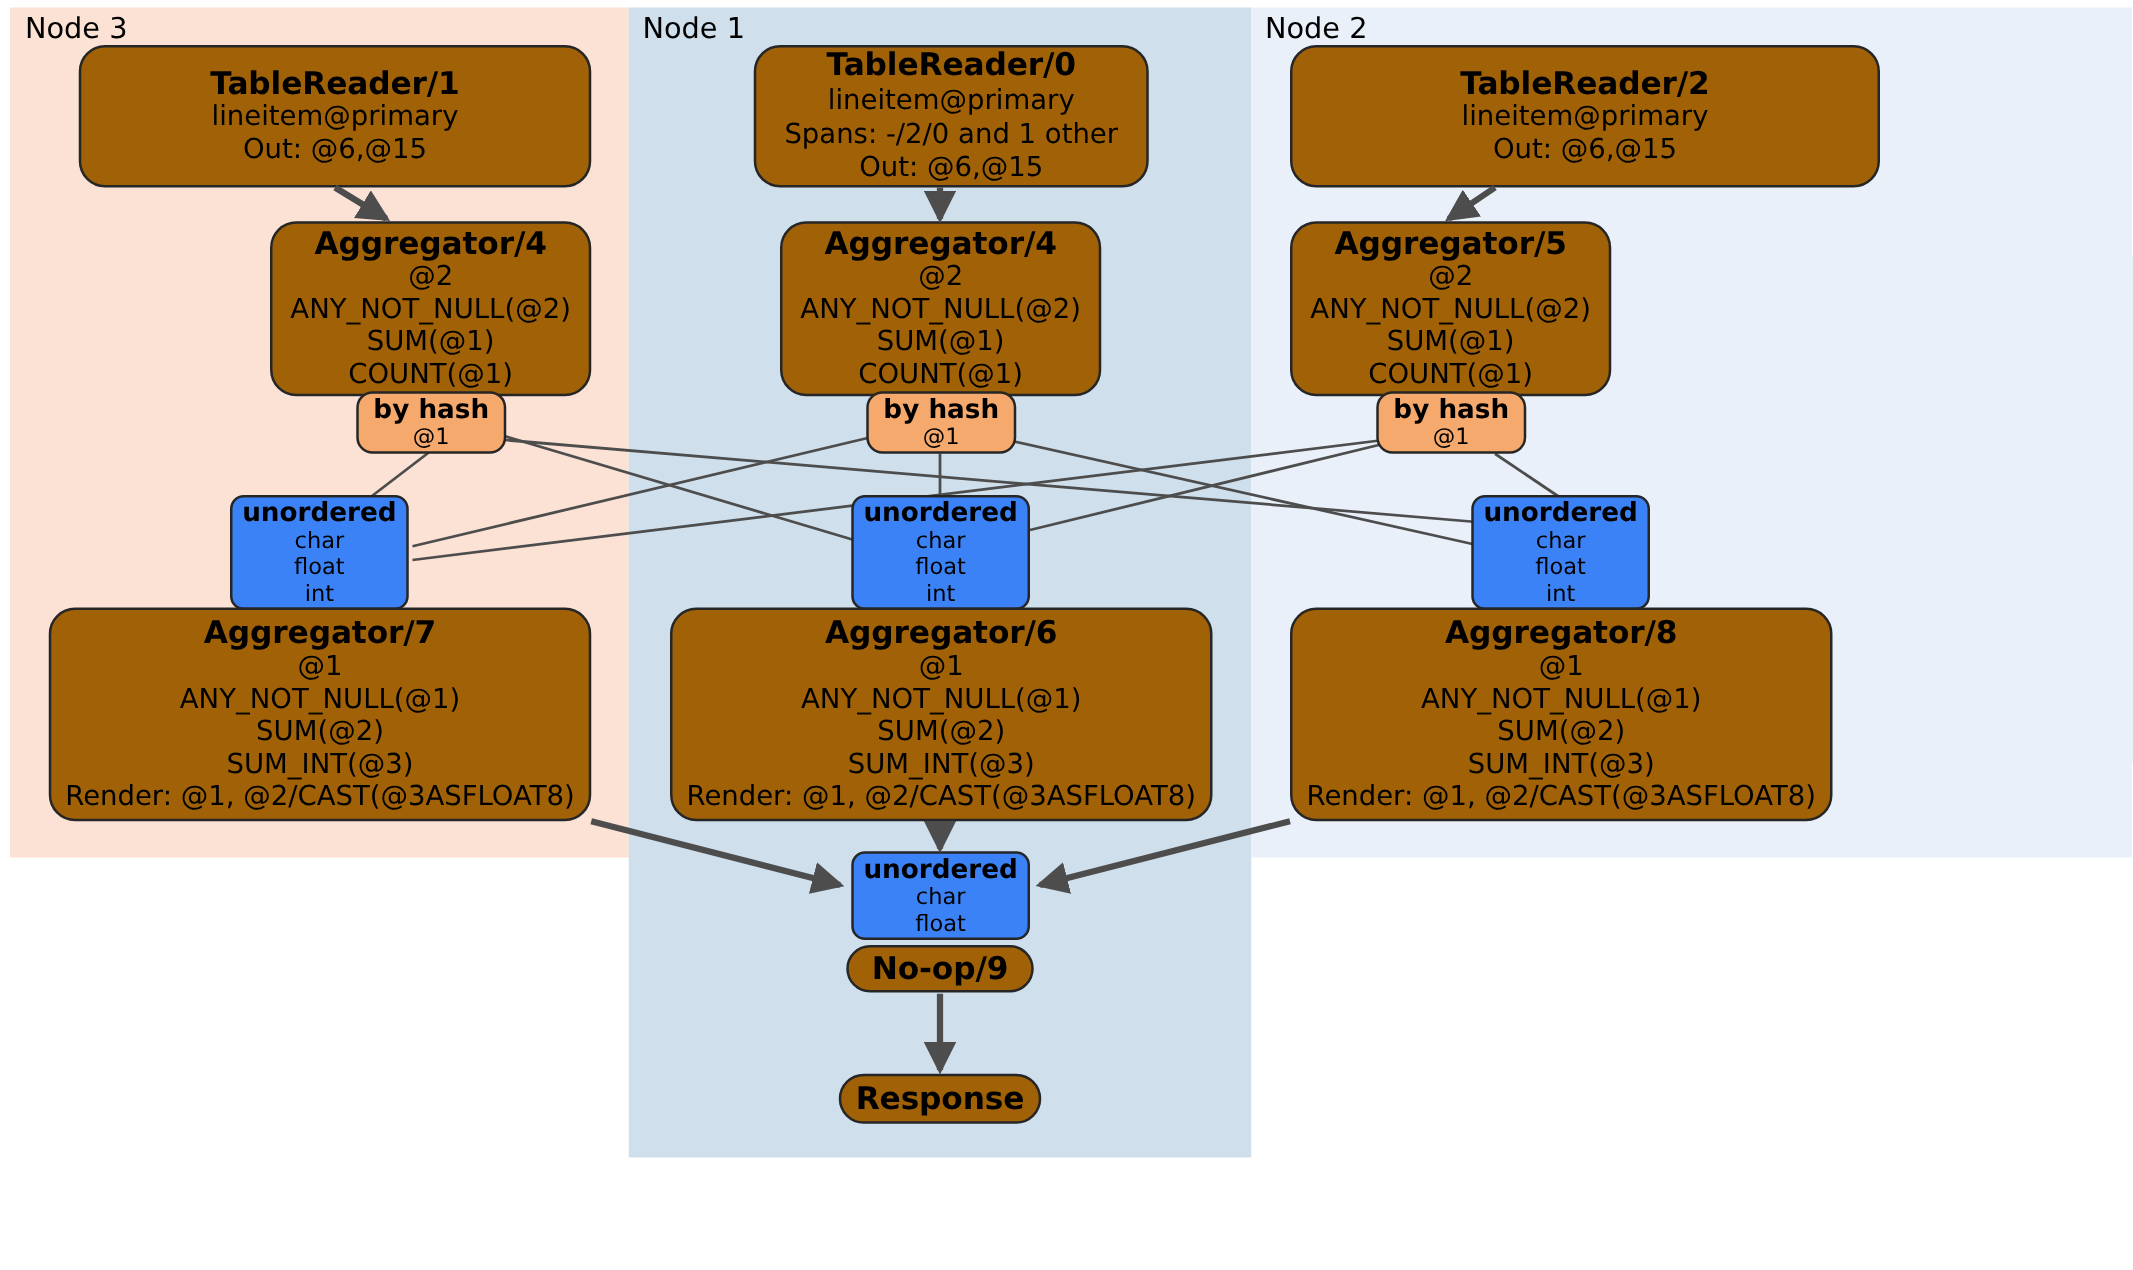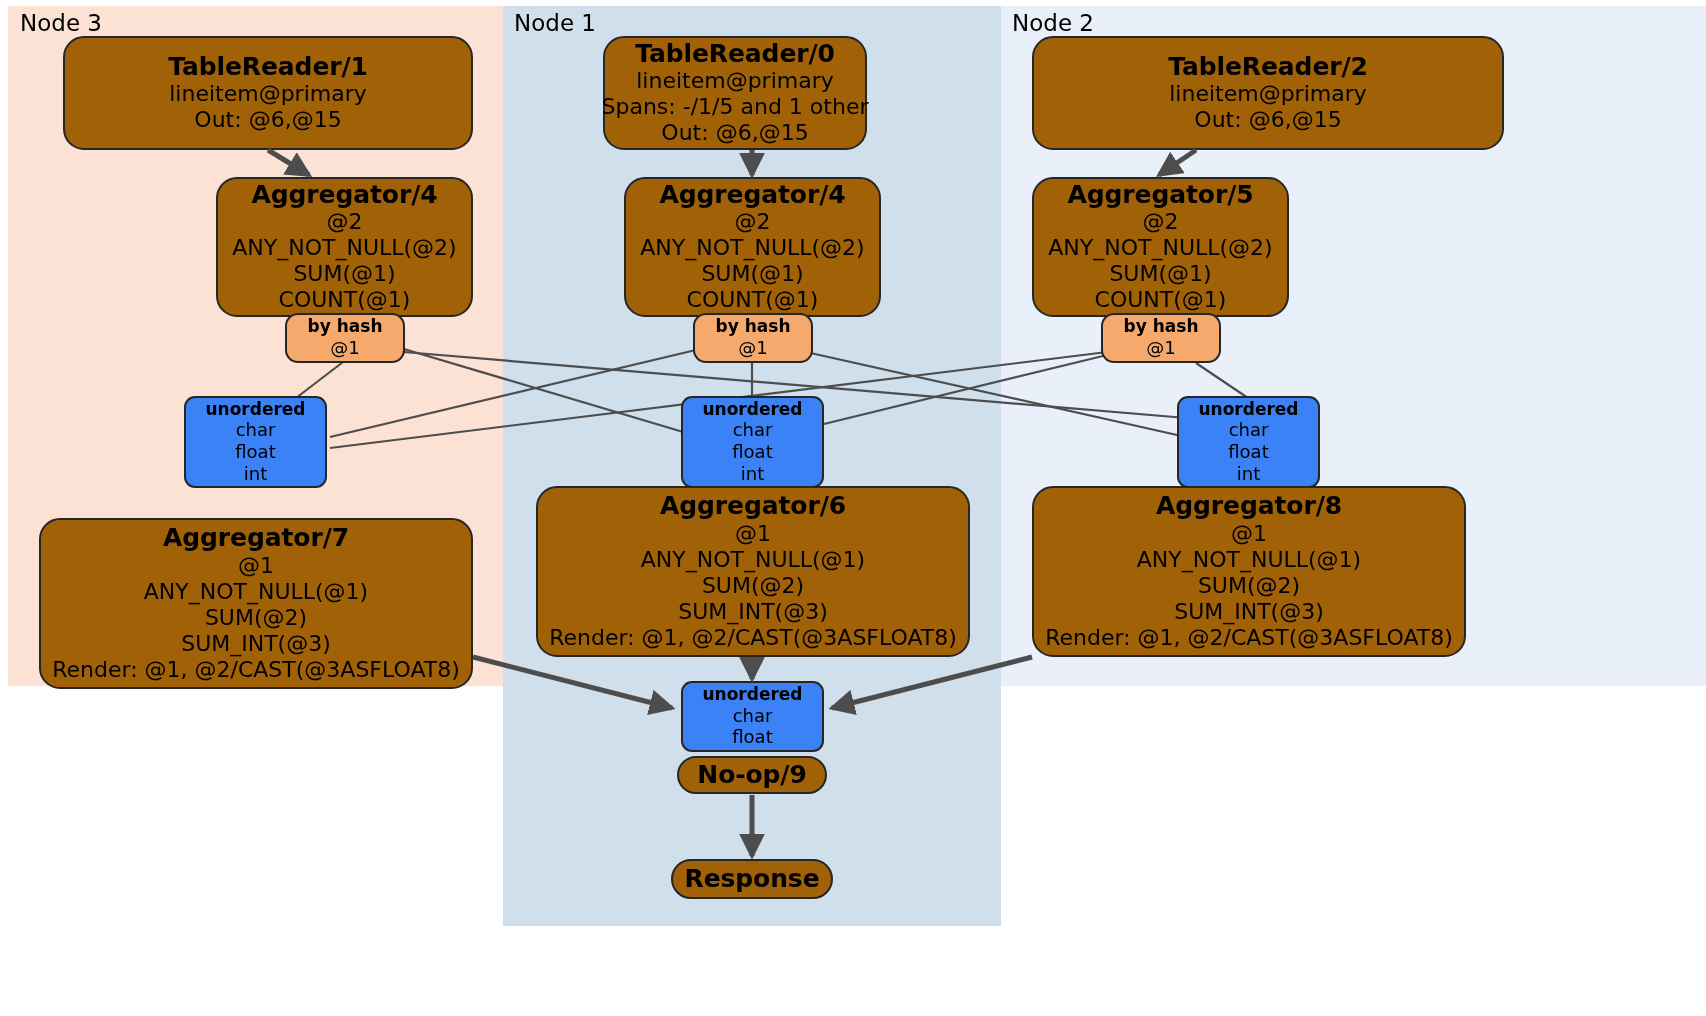--- a/index.html
+++ b/index.html
@@ -66,21 +66,21 @@
     border-radius: 11px;
   }
   .title {
     font-weight: bold;
     font-size: 25px;
     line-height: 1.15;
     letter-spacing: -0.1px;
   }
   .title-sm {
     font-weight: bold;
-    font-size: 17px;
+    font-size: 21px;
     line-height: 1.15;
   }
   .detail {
     font-size: 22px;
     line-height: 1.18;
     white-space: nowrap;
   }
   .detail-sm {
     font-size: 18px;
     line-height: 1.2;
@@ -116,24 +116,24 @@
       <path d="M 1196 363 L 1248 398"></path>
     </g>
   </svg>
 
   <div class="box proc" style="left:63px; top:36px; width:410px; height:114px;">
     <div class="title">TableReader/1</div>
     <div class="detail">lineitem@primary</div>
     <div class="detail">Out: @6,@15</div>
   </div>
 
-  <div class="box proc" style="left:603px; top:36px; width:264px; height:114px;">
+  <div class="box proc" style="left:603px; top:36px; width:316px; height:114px;justify-content:space-between;">
     <div class="title">TableReader/0</div>
     <div class="detail">lineitem@primary</div>
-    <div class="detail">Spans: -/1/5 and 1 other</div>
+    <div class="detail">Spans: -/2/0 and 1 other</div>
     <div class="detail">Out: @6,@15</div>
   </div>
 
   <div class="box proc" style="left:1032px; top:36px; width:472px; height:114px;">
     <div class="title">TableReader/2</div>
     <div class="detail">lineitem@primary</div>
     <div class="detail">Out: @6,@15</div>
   </div>
 
   <div class="box proc" style="left:216px; top:177px; width:257px; height:140px;">
@@ -189,21 +189,21 @@
     <div class="detail-sm">int</div>
   </div>
 
   <div class="box synch" style="left:1177px; top:396px; width:143px; height:92px;">
     <div class="title-sm">unordered</div>
     <div class="detail-sm">char</div>
     <div class="detail-sm">float</div>
     <div class="detail-sm">int</div>
   </div>
 
-  <div class="box proc" style="left:39px; top:486px; width:434px; height:171px;margin-top:32px;">
+  <div class="box proc" style="left:39px; top:486px; width:434px; height:171px;">
     <div class="title">Aggregator/7</div>
     <div class="detail">@1</div>
     <div class="detail">ANY_NOT_NULL(@1)</div>
     <div class="detail">SUM(@2)</div>
     <div class="detail">SUM_INT(@3)</div>
     <div class="detail">Render: @1, @2/CAST(@3ASFLOAT8)</div>
   </div>
 
   <div class="box proc" style="left:536px; top:486px; width:434px; height:171px;">
     <div class="title">Aggregator/6</div>

